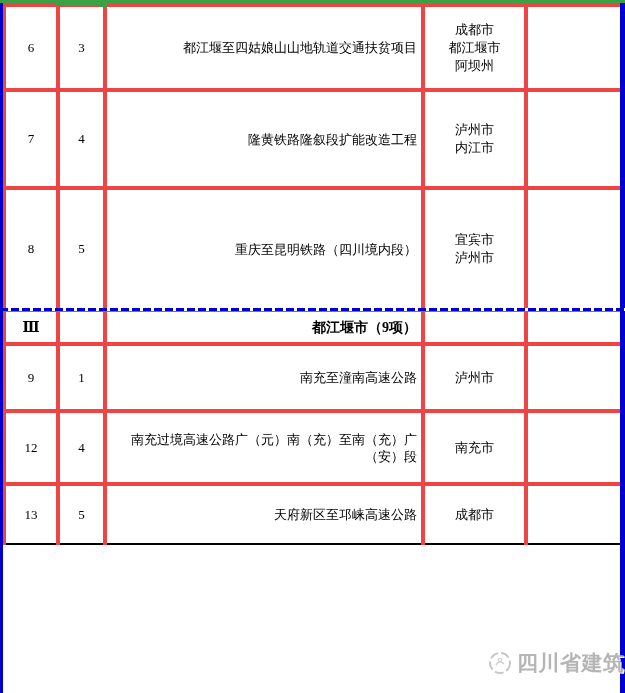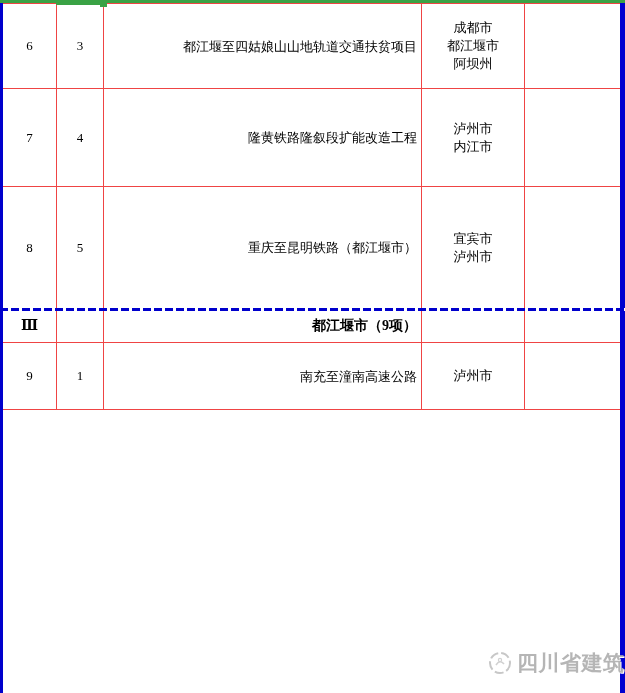--- a/index.html
+++ b/index.html
@@ -11,21 +11,21 @@
     font-family:"Liberation Serif","DejaVu Serif",serif;
     color:#000;
   }
   table.grid {
     position:absolute; left:2px; top:3px;
     width:618px;
     border-collapse:collapse;
     table-layout:fixed;
   }
   table.grid td {
-    border:1px solid #ef4444;
+    border:4px solid #ef4444;
     font-size:13px;
     vertical-align:middle;
     overflow:hidden;
   }
   col.c-no  { width:54px; }
   col.c-sub { width:47px; }
   col.c-name{ width:318px; }
   col.c-loc { width:103px; }
   col.c-note{ width:96px; }
 
@@ -117,37 +117,51 @@
         <td class="num">7</td>
         <td class="num">4</td>
         <td class="name">隆黄铁路隆叙段扩能改造工程</td>
         <td class="loc">泸州市
 内江市</td>
         <td class="note"></td>
       </tr>
       <tr class="r8">
         <td class="num">8</td>
         <td class="num">5</td>
-        <td class="name">重庆至昆明铁路（都江堰市）</td>
+        <td class="name">重庆至昆明铁路（四川境内段）</td>
         <td class="loc">宜宾市
 泸州市</td>
         <td class="note"></td>
       </tr>
       <tr class="rS section">
         <td class="num">Ⅲ</td>
         <td class="num"></td>
         <td class="name">都江堰市（9项）</td>
         <td class="loc"></td>
         <td class="note"></td>
       </tr>
       <tr class="r9">
         <td class="num">9</td>
         <td class="num">1</td>
         <td class="name">南充至潼南高速公路</td>
         <td class="loc">泸州市</td>
+        <td class="note"></td>
+      </tr>
+      <tr class="r12">
+        <td class="num">12</td>
+        <td class="num">4</td>
+        <td class="name">南充过境高速公路广（元）南（充）至南（充）广（安）段</td>
+        <td class="loc">南充市</td>
+        <td class="note"></td>
+      </tr>
+      <tr class="r13">
+        <td class="num">13</td>
+        <td class="num">5</td>
+        <td class="name">天府新区至邛崃高速公路</td>
+        <td class="loc">成都市</td>
         <td class="note"></td>
       </tr>
     </tbody>
   </table>
 
   <div class="edge-left"></div>
   <div class="edge-right"></div>
   <div class="edge-top"></div>
   <div class="edge-top-thick"></div>
   <div class="edge-top-tab"></div>

